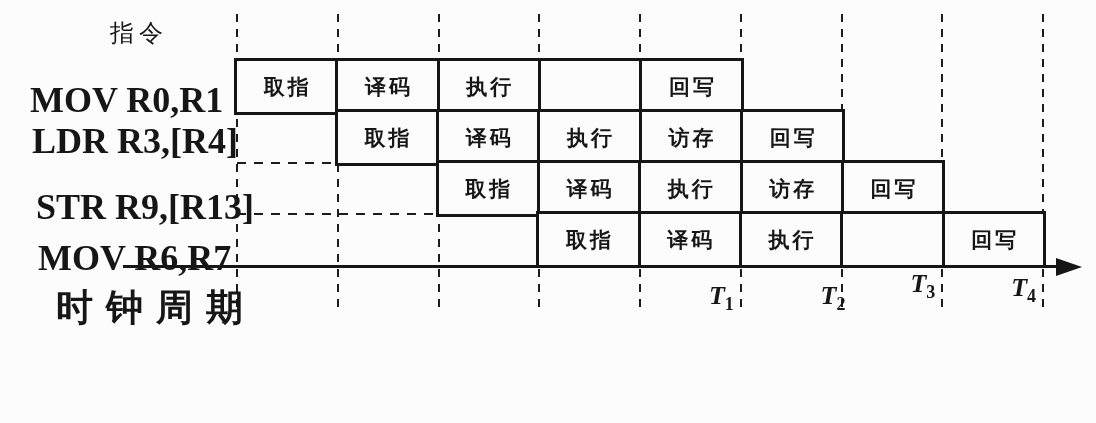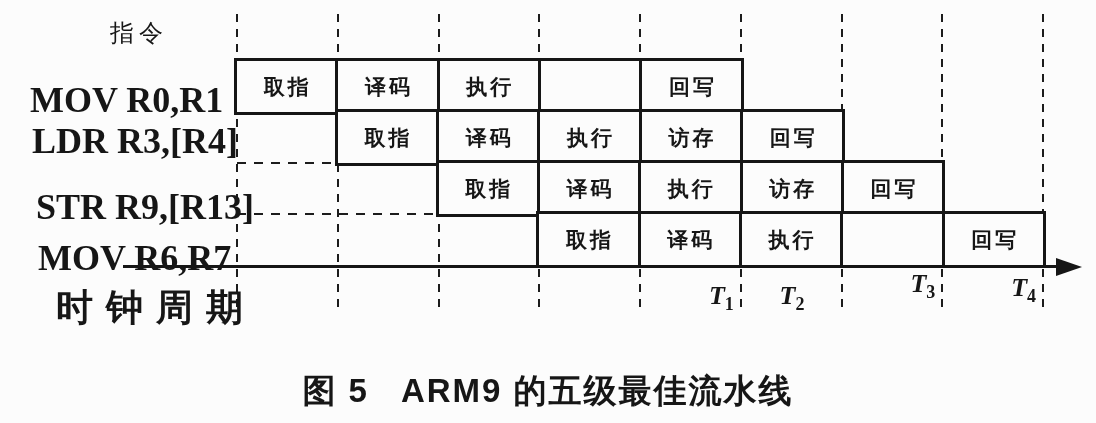--- a/index.html
+++ b/index.html
@@ -118,22 +118,19 @@
       <div class="ins-label" style="left: 30px; top: 237px; margin-left: 8px;">MOV R6,R7</div>
     </div>
 
   <div class="axis-line" style="left:123px;top:265px;width:937px;"></div>
   <div class="axis-arrow" style="left:1056px;top:257.5px;"></div>
 
   <div class="clock-label" style="left:56px;top:283px;">时钟周期</div>
 
   <div id="time-label-layer">
       <div class="t-label" style="left: 690.375px; top: 281px;"><span>T</span><sub>1</sub></div>
-      <div class="t-label" style="left: 761px; top: 281px; font-family: Liberation Serif, serif;"><span>T</span><sub>2</sub></div>
+      <div class="t-label" style="left: 802px; top: 281px; font-family: Liberation Serif, serif;"><span>T</span><sub>2</sub></div>
       <div class="t-label" style="left: 891.875px; top: 269px;"><span>T</span><sub>3</sub></div>
       <div class="t-label" style="left: 992.625px; top: 273px;"><span>T</span><sub>4</sub></div>
     </div>
 
-  <div class="caption" style="top:369px;">
-    <span class="cap-num">图 5</span><span>ARM9 的五级最佳流水线</span>
-  </div>
 
 </div>
 
 </body></html>

